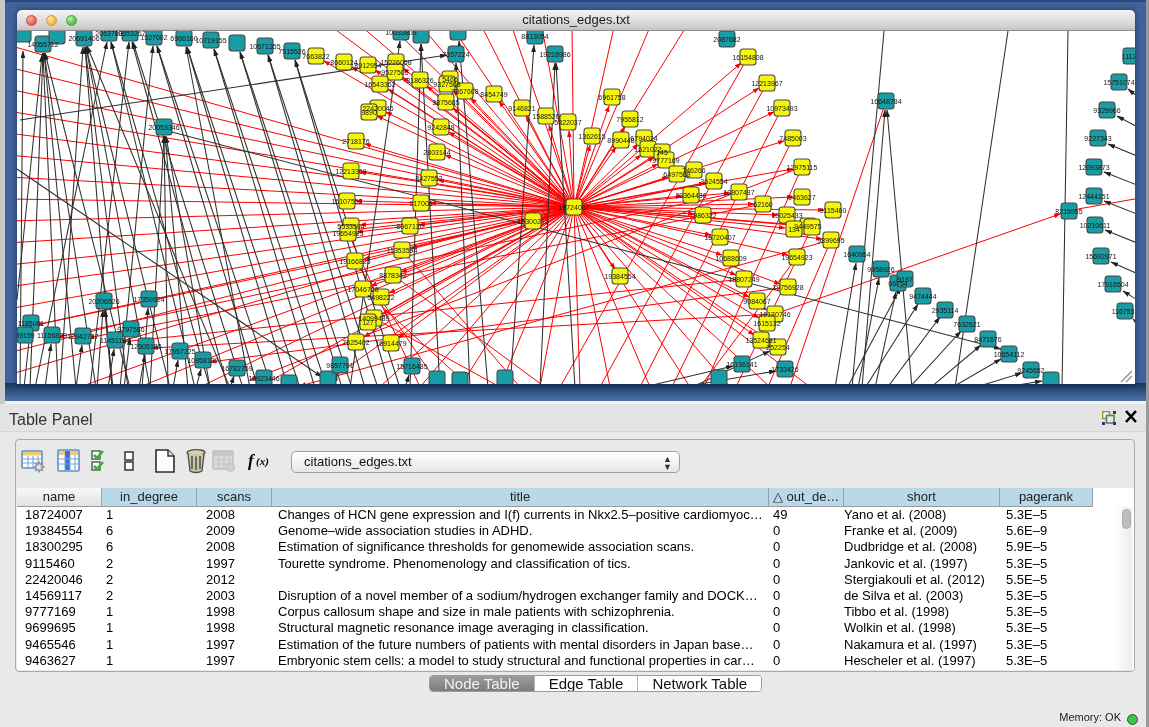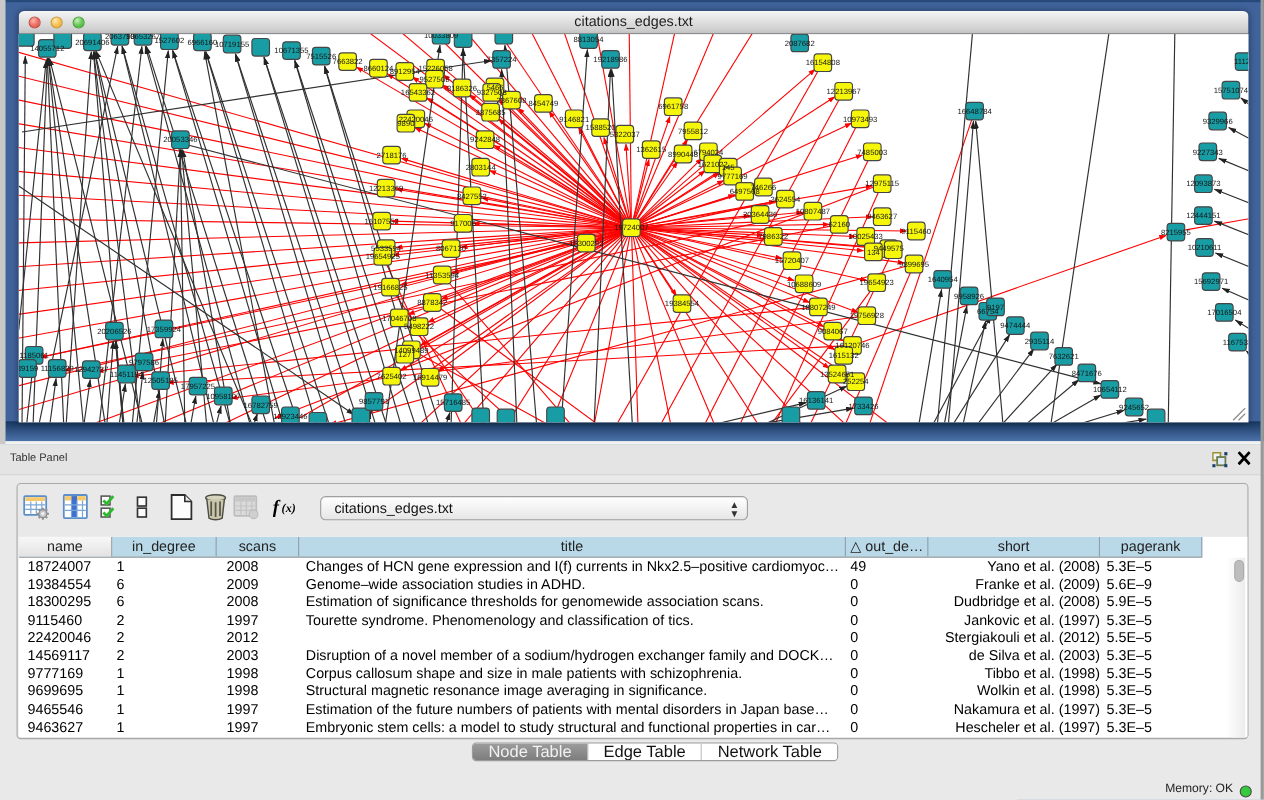--- a/index.html
+++ b/index.html
@@ -16,21 +16,21 @@
 #tbar{position:relative;height:21px;border-radius:5px 5px 0 0;background:linear-gradient(#f5f5f5,#cfcfcf 85%,#c2c2c2);border-bottom:1px solid #8e8e8e}
 #tbar .tl{position:absolute;top:4.5px;width:11px;height:11px;border-radius:50%}
 #tbar .t1{left:9px;background:radial-gradient(circle at 35% 30%,#ffb3aa,#ec6a5e 55%,#d8584c);border:1px solid #c34f44}
 #tbar .t2{left:29px;background:radial-gradient(circle at 35% 30%,#ffe9b0,#f5bf4f 55%,#e3a93c);border:1px solid #ce9a33}
 #tbar .t3{left:49px;background:radial-gradient(circle at 35% 30%,#c6f0b4,#61c454 55%,#4fae43);border:1px solid #47a33a}
 #tbar .tt{text-align:center;font-size:13px;line-height:20px;color:#1d1d1d}
 #canvas{position:relative;width:1118px;height:353px;background:#fff;overflow:hidden}
 
 #tp{position:absolute;left:0;top:404px;width:1149px;height:323px;background:#e9e9e9}
 #tphead{position:absolute;left:0;top:0;width:100%;height:28px;background:#e4e4e4;border-bottom:1px solid #d6d6d6}
-#tphead .cap{position:absolute;left:9px;top:7px;font-size:10px;color:#333}
+#tphead .cap{position:absolute;left:9px;top:7px;font-size:16px;color:#333}
 #container{position:absolute;left:15px;top:35px;width:1120px;height:233px;border:1px solid #a9a9a9;border-radius:4px;background:#e9e9e9}
 
 #tools{position:absolute;left:1px;top:8px;height:28px}
 .ic{position:absolute;top:0}
 #combo{position:absolute;left:274px;top:3px;width:389px;height:22px;border:1px solid #9f9f9f;border-radius:5px;background:linear-gradient(#fff,#e6e6e6);font-size:13px;color:#111;line-height:20px;padding-left:12px}
 #combo .ar{position:absolute;right:7px;top:3px;font-size:9px;line-height:8px;color:#333;text-align:center}
 
 #grid{position:absolute;left:1px;top:48px;width:1117px;height:182px;background:#fff;overflow:hidden;font-size:13px}
 #ghead{position:absolute;left:0;top:0;width:1076px;height:19px;background:#b9d9e8;border-bottom:1px solid #9a9a9a}
 #ghead span{position:absolute;top:0;height:18px;line-height:18px;text-align:center;color:#222;border-right:1px solid #8f9fae;font-size:13px}
@@ -42,21 +42,21 @@
 #ghead .h6{left:827px;width:156px}
 #ghead .h7{left:983px;width:93px}
 #gbody{position:absolute;left:0;top:19px;width:1117px}
 .tr{position:relative;height:16.2px;line-height:16.2px;white-space:nowrap}
 .tr span{position:absolute;top:0;overflow:hidden;color:#000}
 .c1{left:8px;width:90px}
 .c2{left:89px;width:90px}
 .c3{left:189px;width:70px}
 .c4{left:261px;width:492px}
 .c5{left:756px;width:70px}
-.c6{left:827px;width:156px;text-align:right}
+.c6{left:827px;width:156px;text-align:left}
 .c7{left:989px;width:90px}
 #vsb{position:absolute;right:3px;top:21px;width:9px;height:20px;border-radius:5px;background:#bdbdbd;border:1px solid #ababab}
 #vsbtrack{position:absolute;right:2px;top:19px;width:16px;height:163px;background:linear-gradient(90deg,#fdfdfd,#ececec)}
 
 #tabs{position:absolute;left:429px;top:271px;z-index:5;height:17px;display:flex;border:1px solid #9b9b9b;border-radius:4px;overflow:hidden;font-size:15px;line-height:16px}
 #tabs div{padding:0 14px;background:#fff;color:#111;border-right:1px solid #b5b5b5}
 #tabs div.sel{background:linear-gradient(#9c9c9c,#7d7d7d);color:#f2f2f2}
 #tabs div:last-child{border-right:none}
 #status{position:absolute;right:28px;bottom:4px;font-size:11px;color:#222}
 #statdot{position:absolute;right:11px;bottom:2px;width:11px;height:11px;border-radius:50%;background:#35c93c;border:1.5px solid #4a4a4a}
@@ -750,21 +750,21 @@
               <span class="c3">1998</span>
               <span class="c4">Corpus callosum shape and size in male patients with schizophrenia.</span>
               <span class="c5">0</span>
               <span class="c6">Tibbo et al. (1998)</span>
               <span class="c7">5.3E–5</span>
             </div>
             <div class="tr">
               <span class="c1">9699695</span>
               <span class="c2">1</span>
               <span class="c3">1998</span>
-              <span class="c4">Structural magnetic resonance image averaging in significance.</span>
+              <span class="c4">Structural magnetic resonance image averaging in classification.</span>
               <span class="c5">0</span>
               <span class="c6">Wolkin et al. (1998)</span>
               <span class="c7">5.3E–5</span>
             </div>
             <div class="tr">
               <span class="c1">9465546</span>
               <span class="c2">1</span>
               <span class="c3">1997</span>
               <span class="c4">Estimation of the future numbers of patients with mental disorders in Japan base…</span>
               <span class="c5">0</span>

